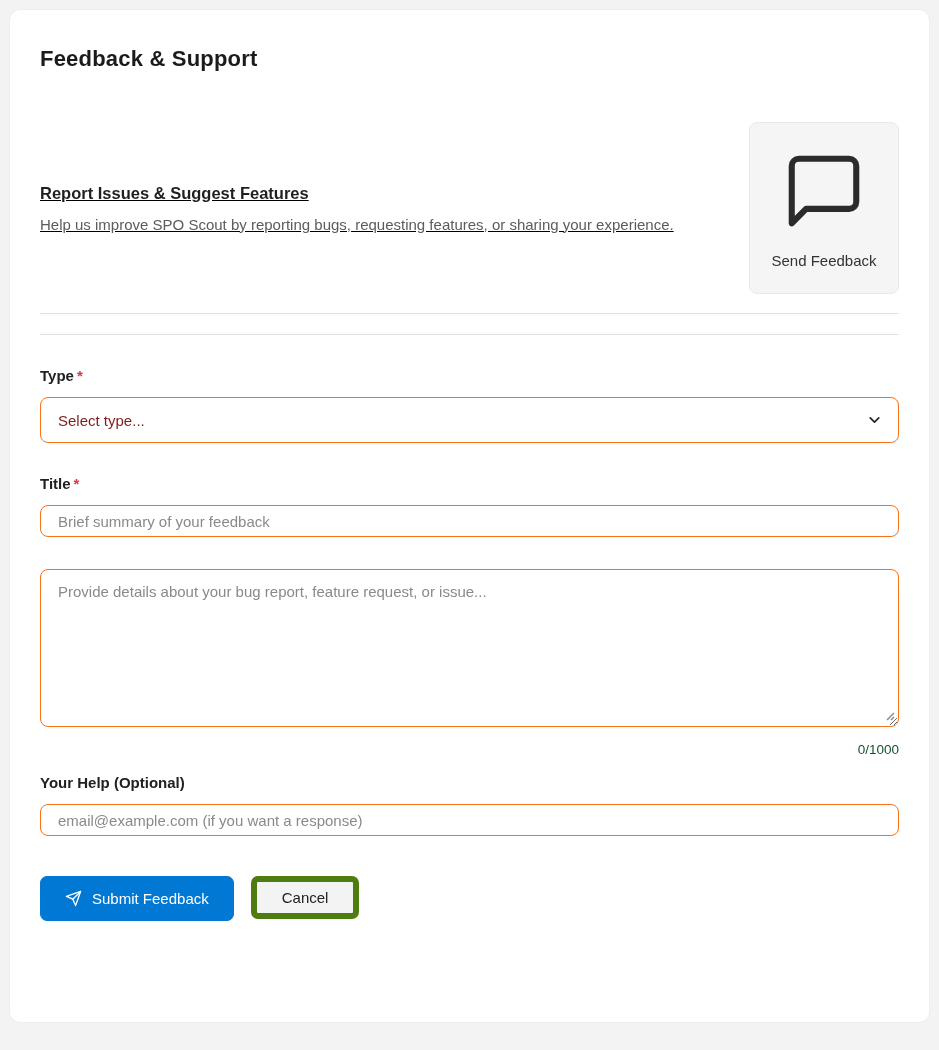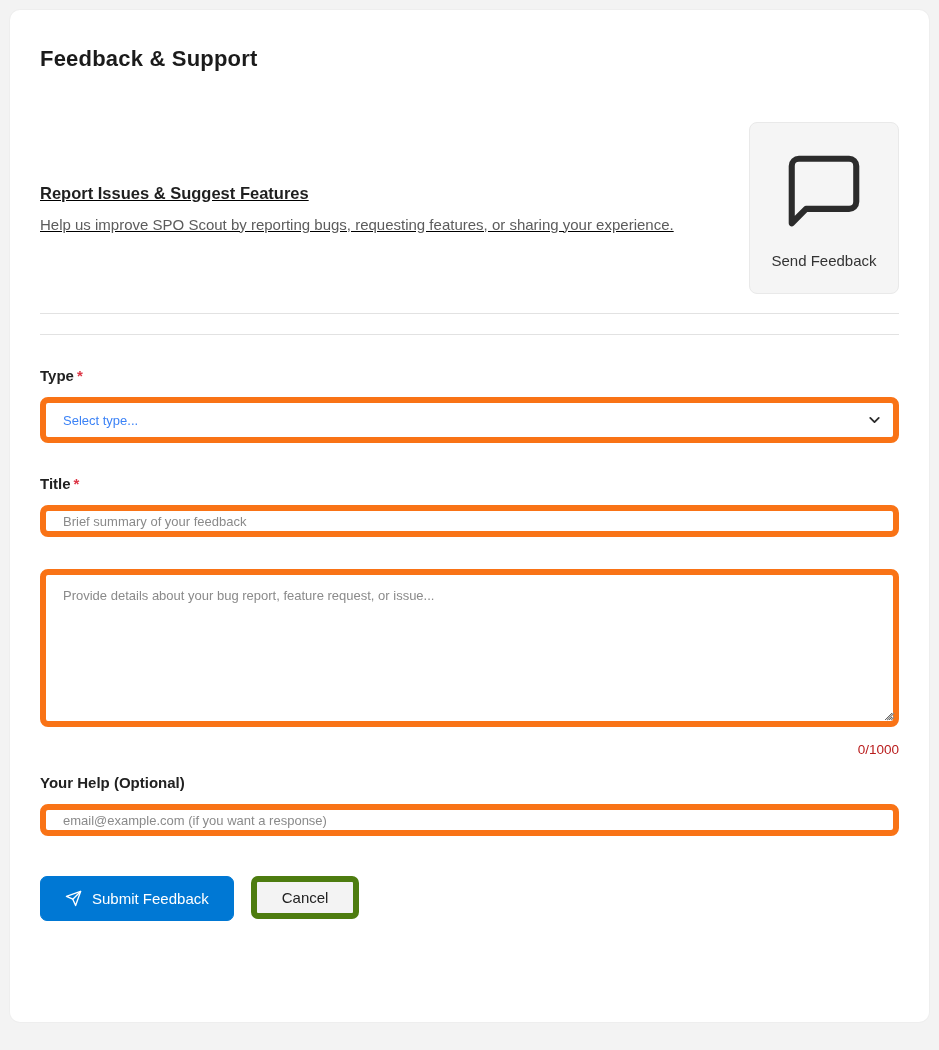--- a/index.html
+++ b/index.html
@@ -75,26 +75,26 @@
     font-size: 15px;
     font-weight: 700;
     color: #212121;
     margin-bottom: 13px;
     display: block;
   }
   .req { color: #dc3545; font-weight: 700; margin-left: 3px; }
   .control-wrap { position: relative; }
   select.control, input.control, textarea.control {
     width: 100%;
-    border: 6px solid #f97316;
+    border: 1px solid #f97316;
     border-radius: 8px;
     background: #ffffff;
     font-family: "Liberation Sans", "DejaVu Sans", sans-serif;
-    font-size: 13px;
-    color: #3b82f6;
+    font-size: 15px;
+    color: #7f1d1d;
     outline: none;
   }
   select.control {
     height: 46px;
     padding: 0 40px 0 17px;
     appearance: none;
     -webkit-appearance: none;
   }
   input.control { height: 32px; padding: 0 17px; }
   textarea.control {
@@ -119,21 +119,21 @@
     position: absolute;
     right: 3px;
     bottom: 5px;
     pointer-events: none;
     display: flex;
   }
   .char-counter {
     margin-top: 15px;
     text-align: right;
     font-size: 13.5px;
-    color: #b91c1c;
+    color: #14532d;
   }
   
   .actions {
     margin-top: 40px;
     display: flex;
     align-items: flex-start;
     gap: 17px;
   }
   .btn {
     font-family: "Liberation Sans", "DejaVu Sans", sans-serif;

